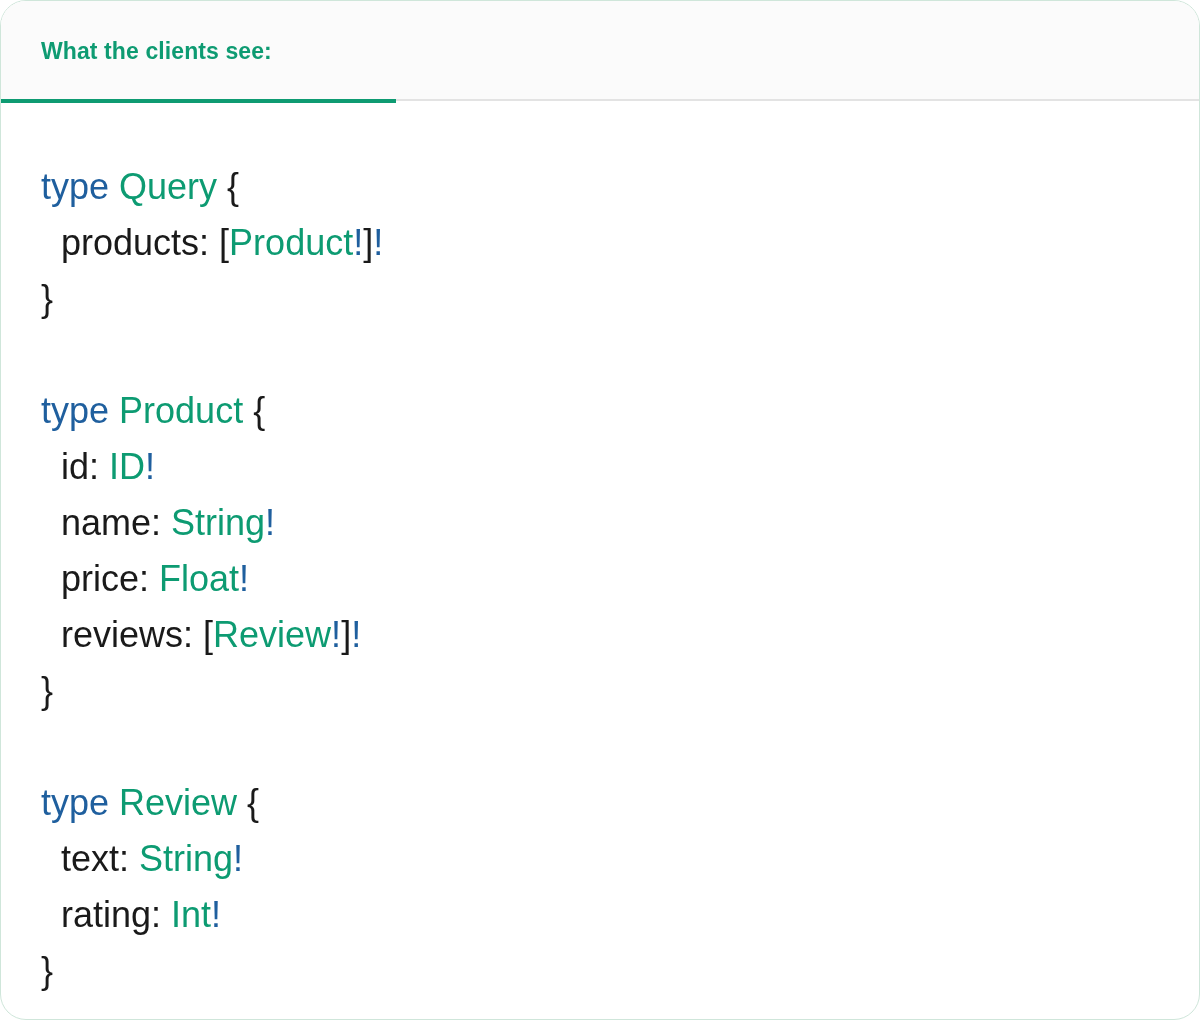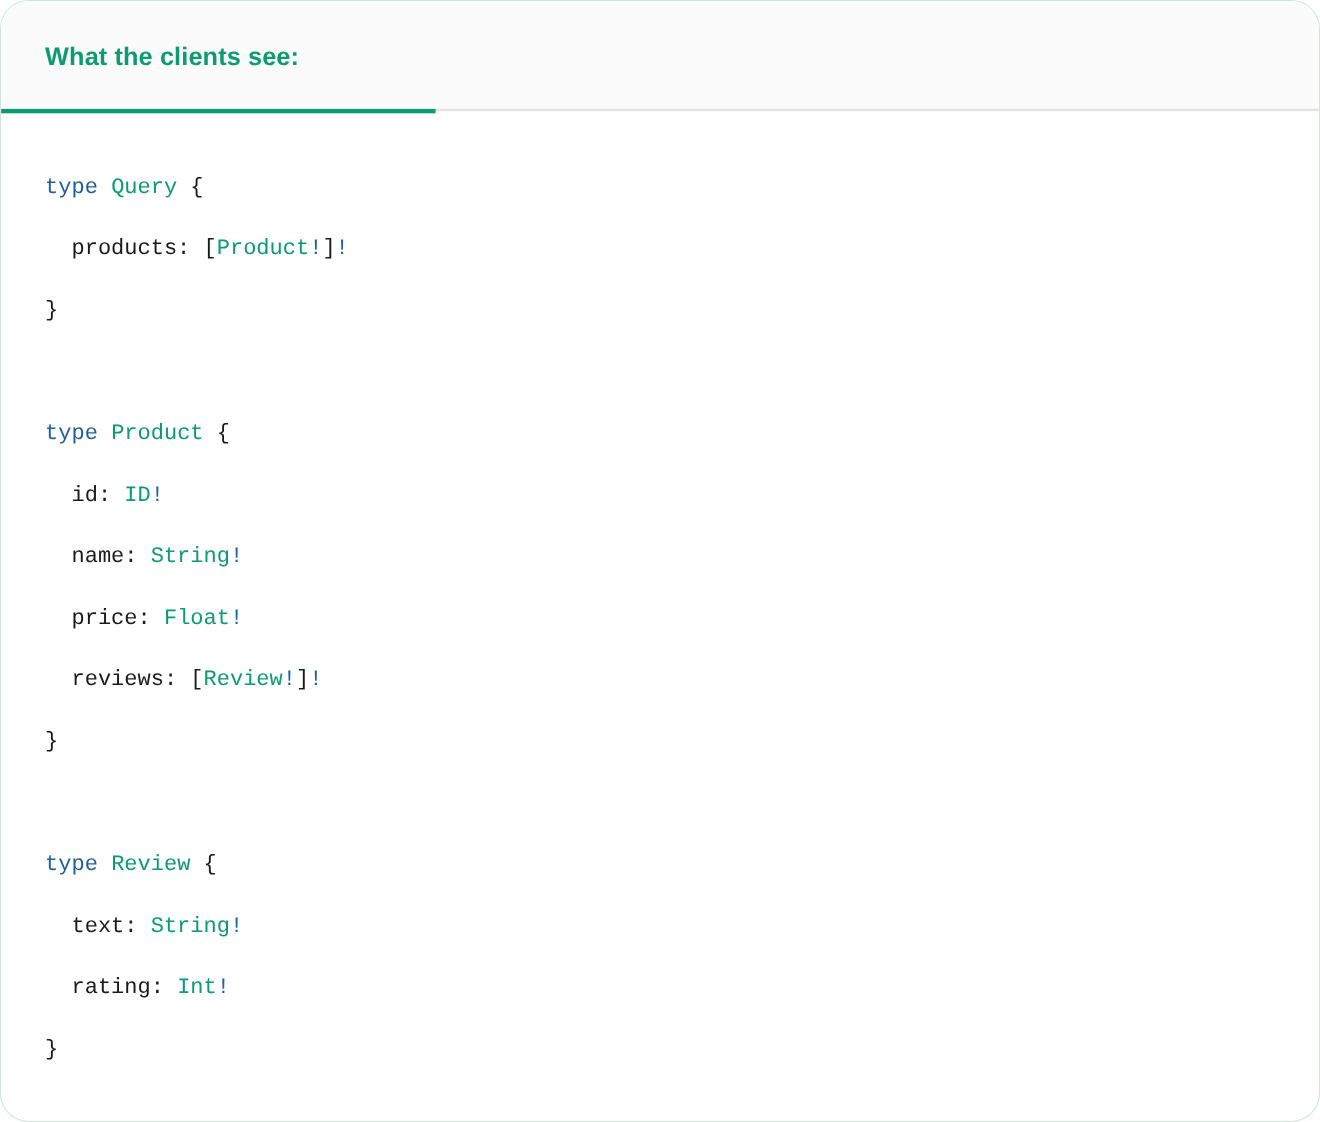--- a/index.html
+++ b/index.html
@@ -46,22 +46,22 @@
   #tab-label {
     color: #0e9b72;
     font-size: 23px;
     font-weight: 700;
     letter-spacing: 0.1px;
     line-height: 1;
     white-space: nowrap;
   }
   #code {
     padding: 22px 0 0 40px;
-    font-family: Liberation Mono, monospace;
-    font-size: 20px;
+    font-family: Liberation Sans, sans-serif;
+    font-size: 36px;
     line-height: 56px;
     color: #1a1a1a;
     white-space: pre;
     letter-spacing: 0px;
     font-weight: 500;
   }
   .ln { display: block; min-height: 56px; }
   .kw   { color: #1f5f9e; }
   .tname{ color: #0d9b72; }
   .punc { color: #1a1a1a; }

